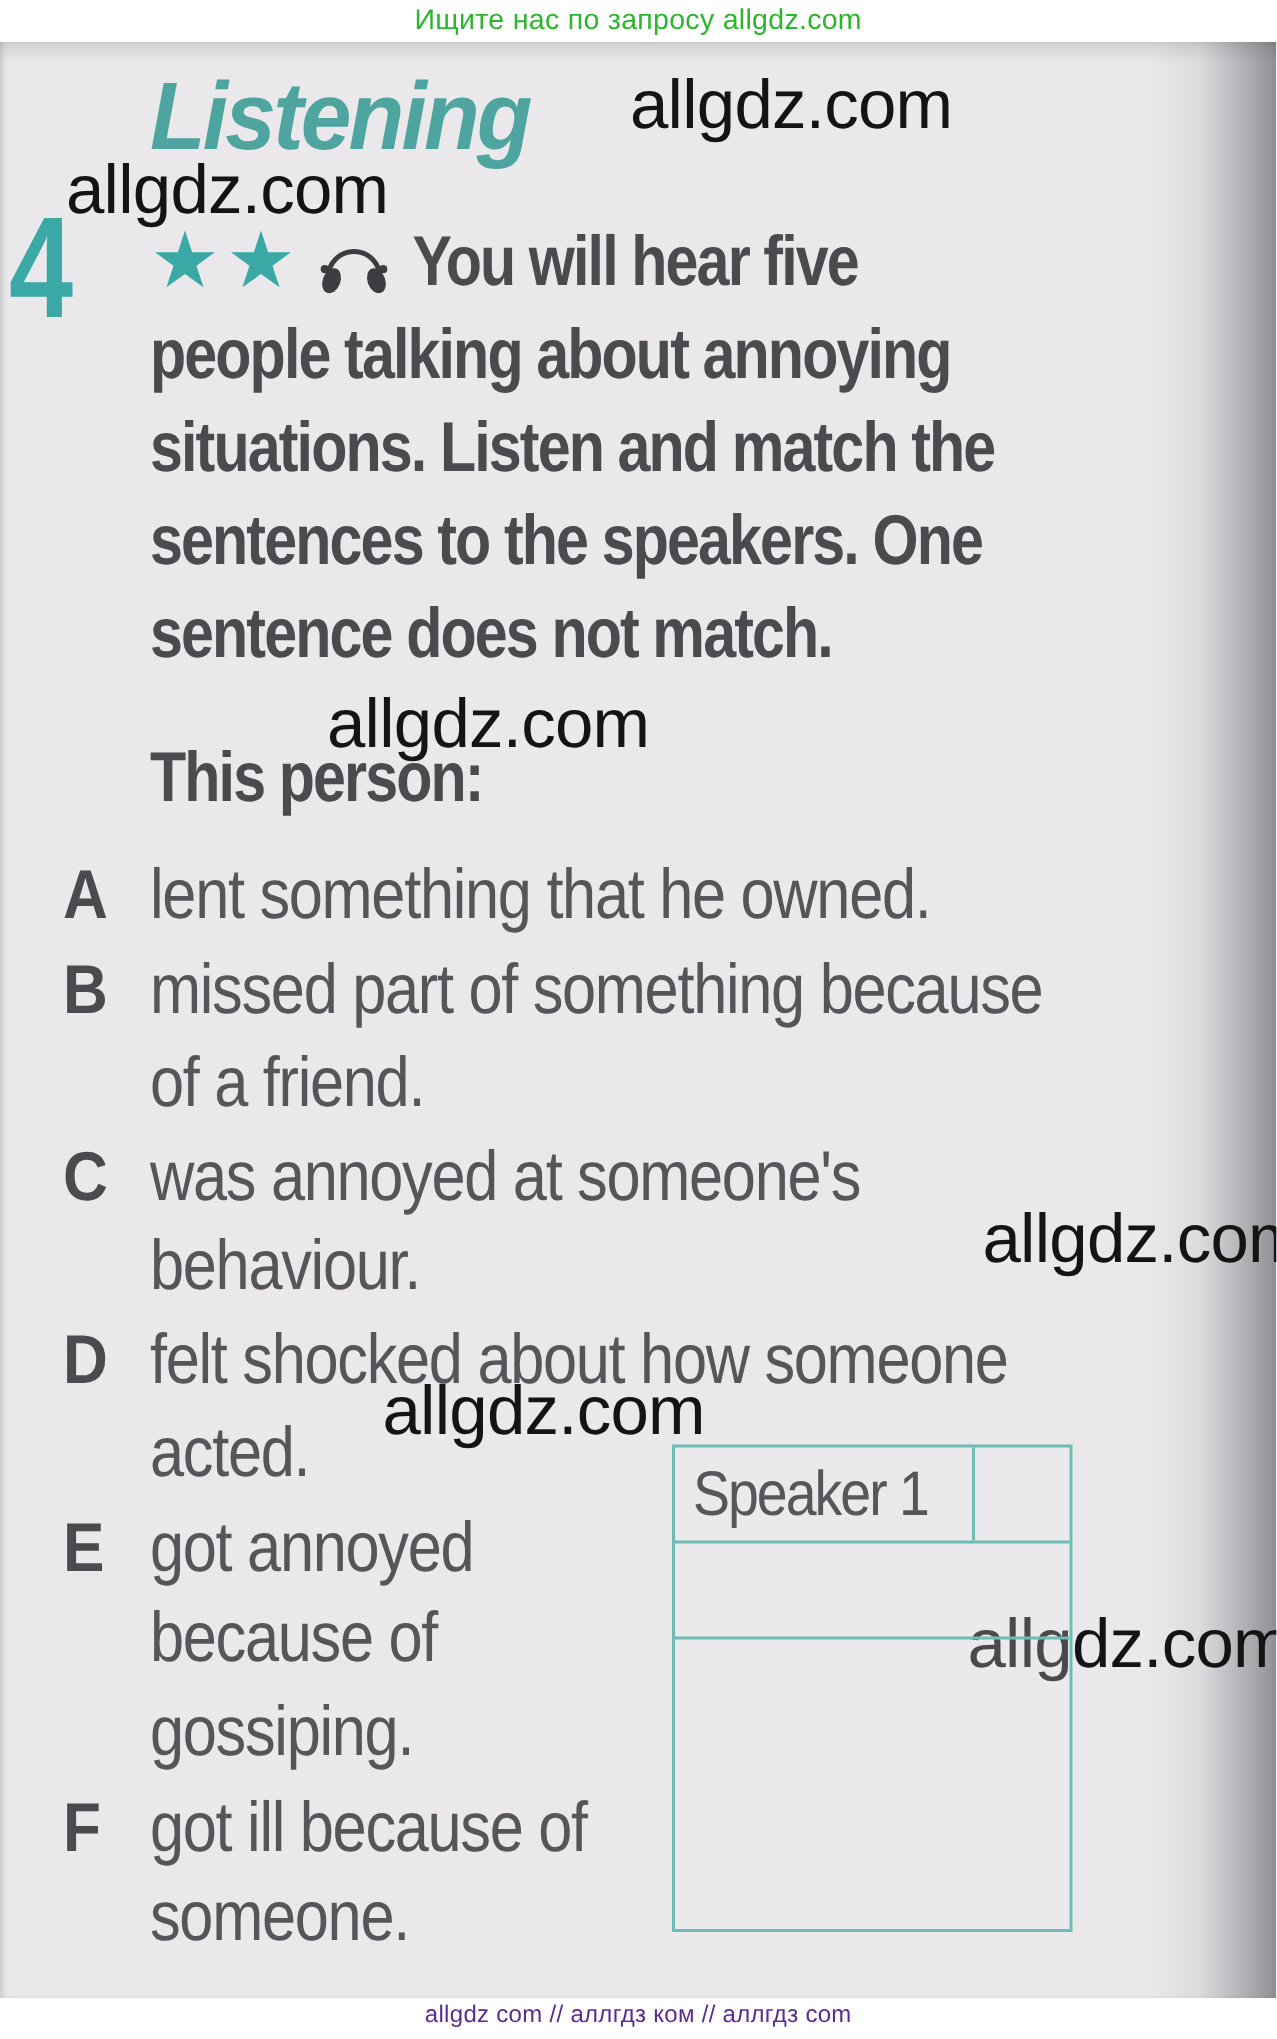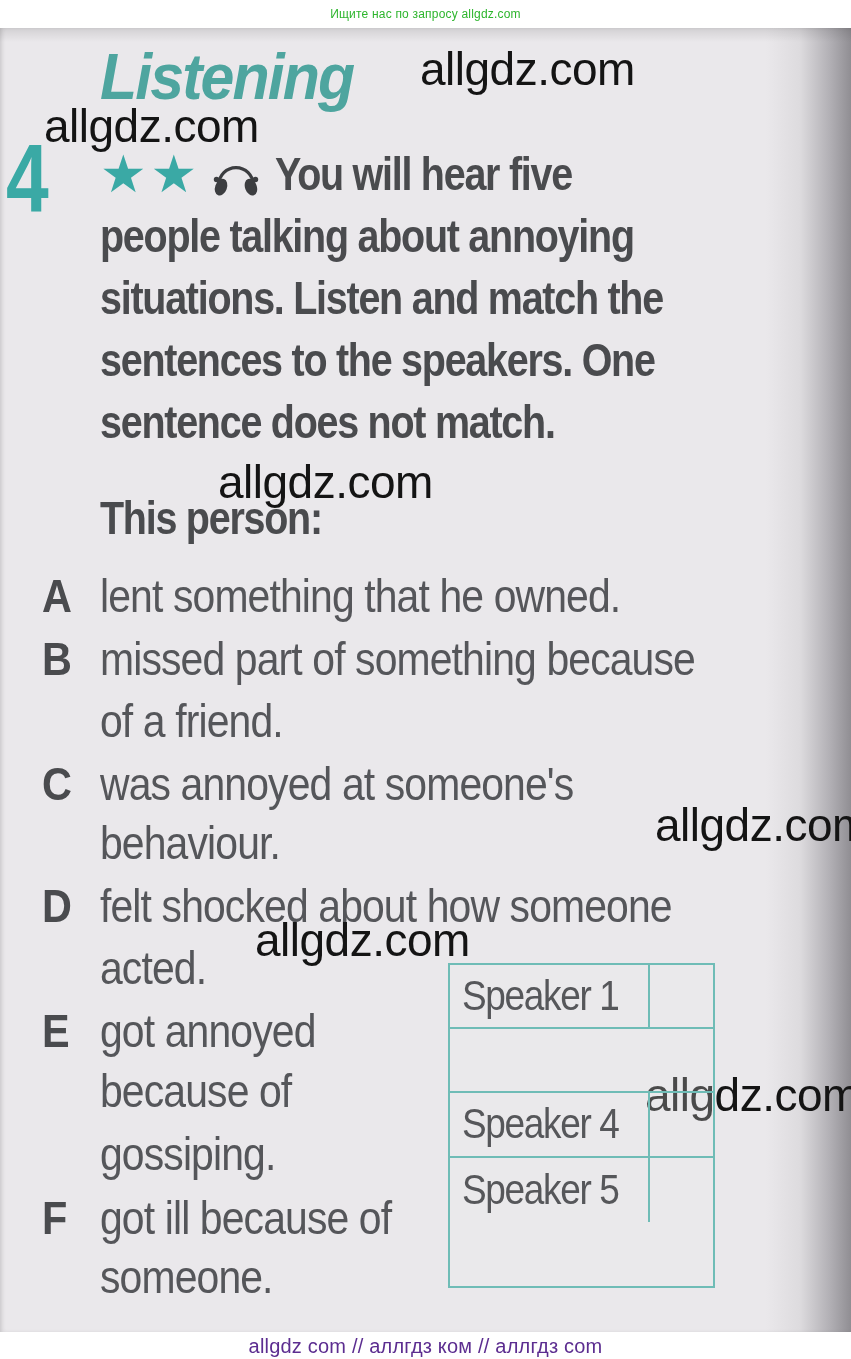--- a/index.html
+++ b/index.html
@@ -5,26 +5,26 @@
   html,body{margin:0;padding:0;background:#fff;}
   .page{
     position:relative;width:851px;height:1359px;overflow:hidden;
     font-family:"Liberation Sans",sans-serif;background:#ffffff;
   }
   
   .banner-top{
     position:absolute;left:0;top:0;width:851px;height:28px;background:#fff;
     display:flex;align-items:center;justify-content:center;
   }
-  .banner-top span{color:#2db52d;font-size:12px;letter-spacing:.2px;}
+  .banner-top span{color:#2db52d;font-size:19px;letter-spacing:.2px;}
   .banner-bottom{
     position:absolute;left:0;top:1332px;width:851px;height:27px;background:#fff;
     display:flex;align-items:flex-start;justify-content:center;
   }
-  .banner-bottom span{color:#5c2d90;font-size:20px;margin-top:3px;letter-spacing:.2px;}
+  .banner-bottom span{color:#5c2d90;font-size:16px;margin-top:3px;letter-spacing:.2px;}
   
   .scan{
     position:absolute;left:0;top:28px;width:851px;height:1304px;
     background:
       linear-gradient(to bottom, rgba(0,0,0,.10), rgba(0,0,0,0) 14px),
       linear-gradient(to right,#eae8eb 0%,#eae8eb 90%,#dddbde 94%,#b2b0b5 97.5%,#908e93 100%);
     box-shadow:inset 3px 0 5px -2px rgba(0,0,0,.18);
   }
   
   .wm{position:absolute;font-size:46px;color:#141414;letter-spacing:-.5px;white-space:nowrap;}
@@ -147,29 +147,20 @@
     <div class="arow">
       <div class="acell-label">
         <span>Speaker 1</span>
       </div>
       <div class="acell-answer"></div>
     </div>
     <div class="arow">
       <div class="acell-answer"></div>
     </div>
     <div class="arow">
-      <div class="acell-label">
-        <span>Speaker 4</span>
-      </div>
-      <div class="acell-answer"></div>
-    </div>
-    <div class="arow">
-      <div class="acell-label">
-        <span>Speaker 5</span>
-      </div>
       <div class="acell-answer"></div>
     </div>
   </div>
 
   <div class="banner-bottom">
     <span>allgdz com  //  аллгдз ком  //  аллгдз com</span>
   </div>
 
 </div>
 

